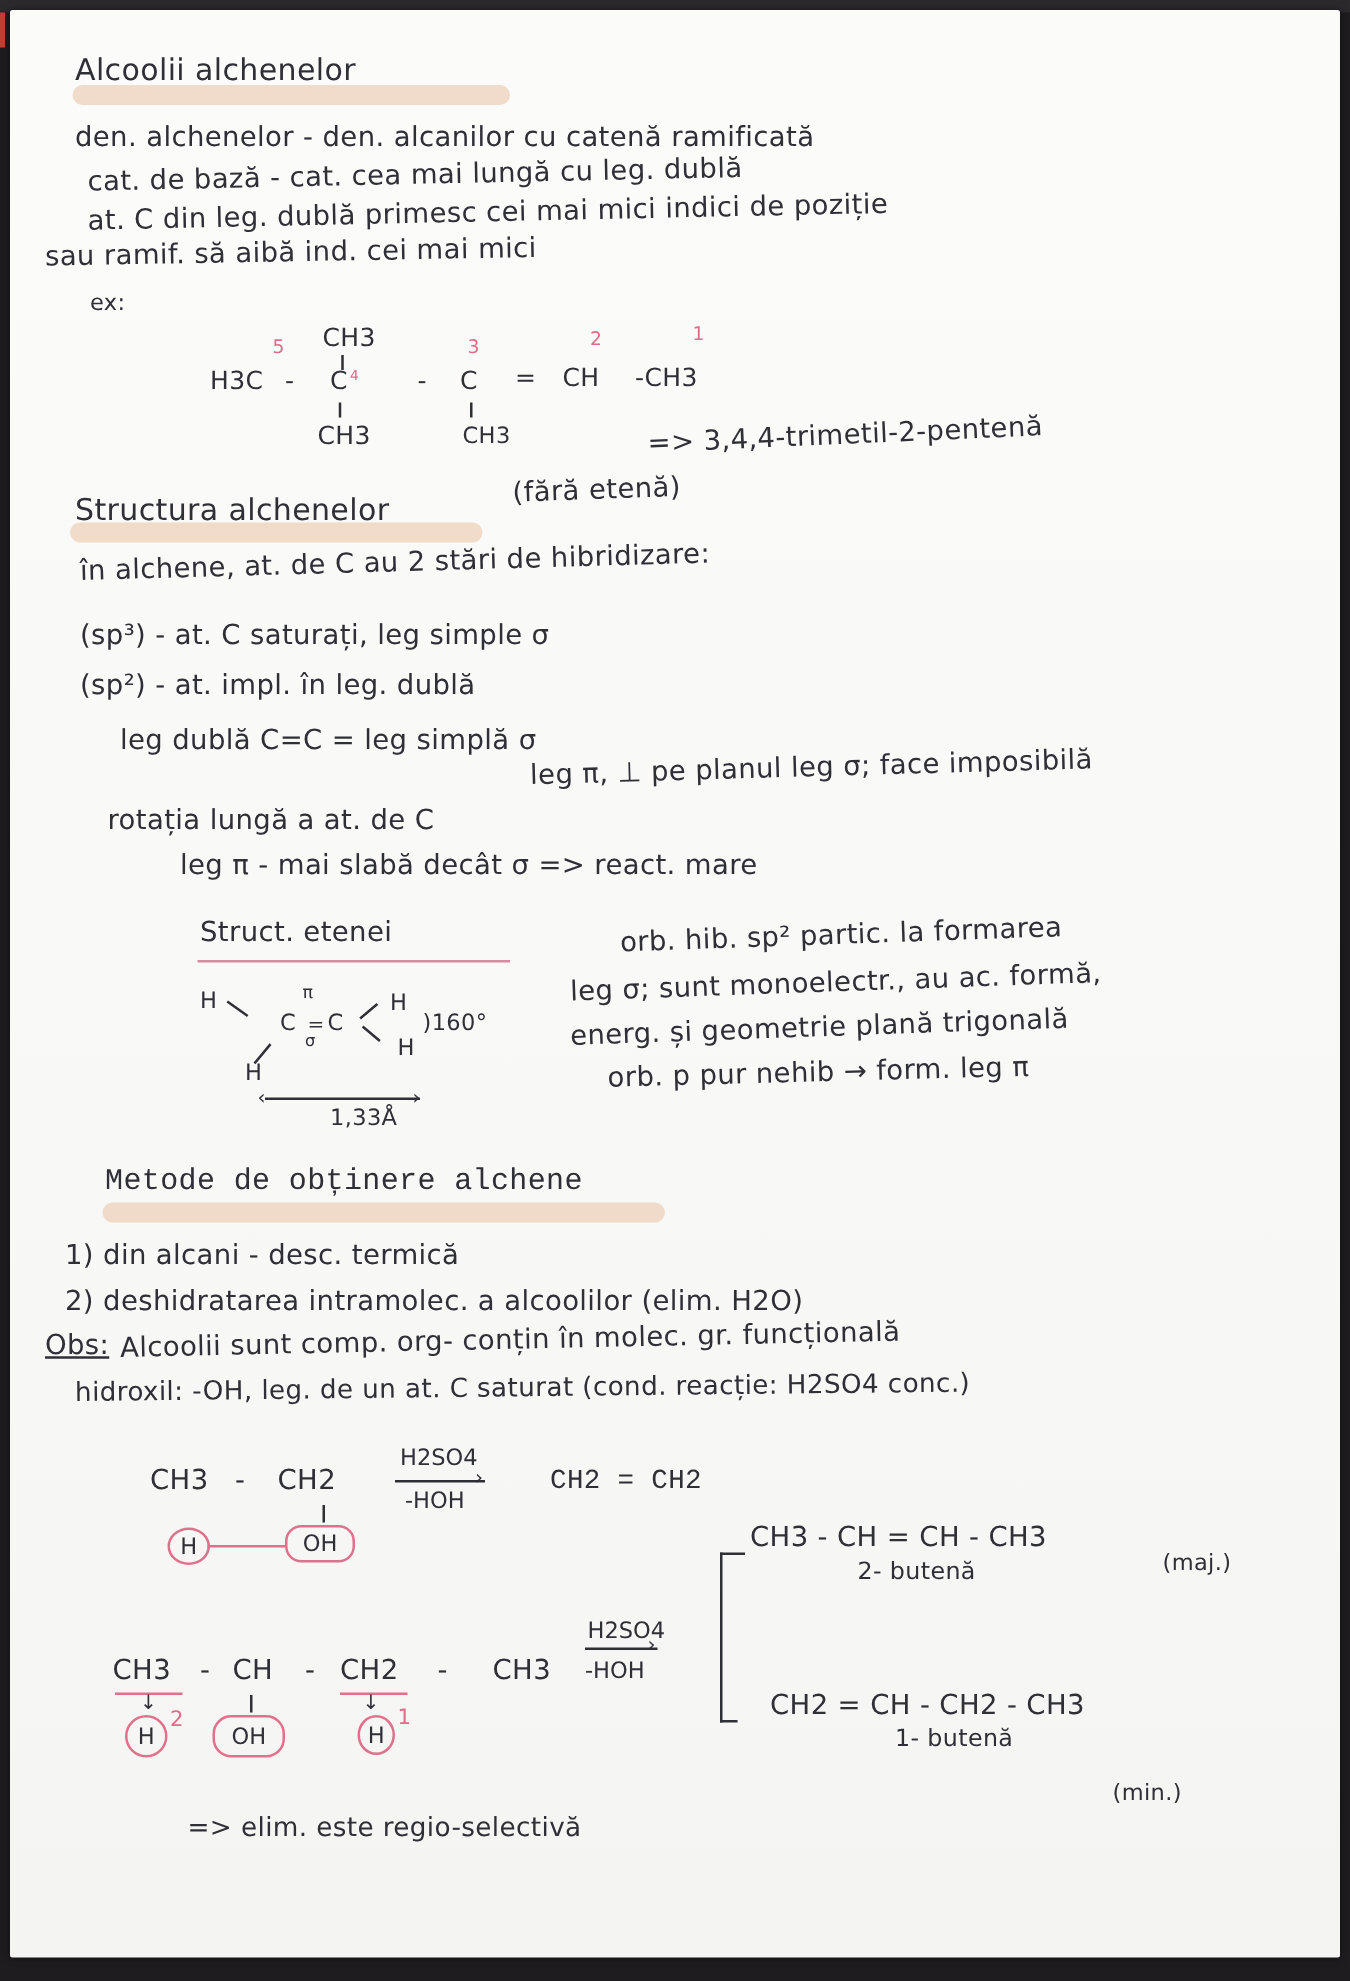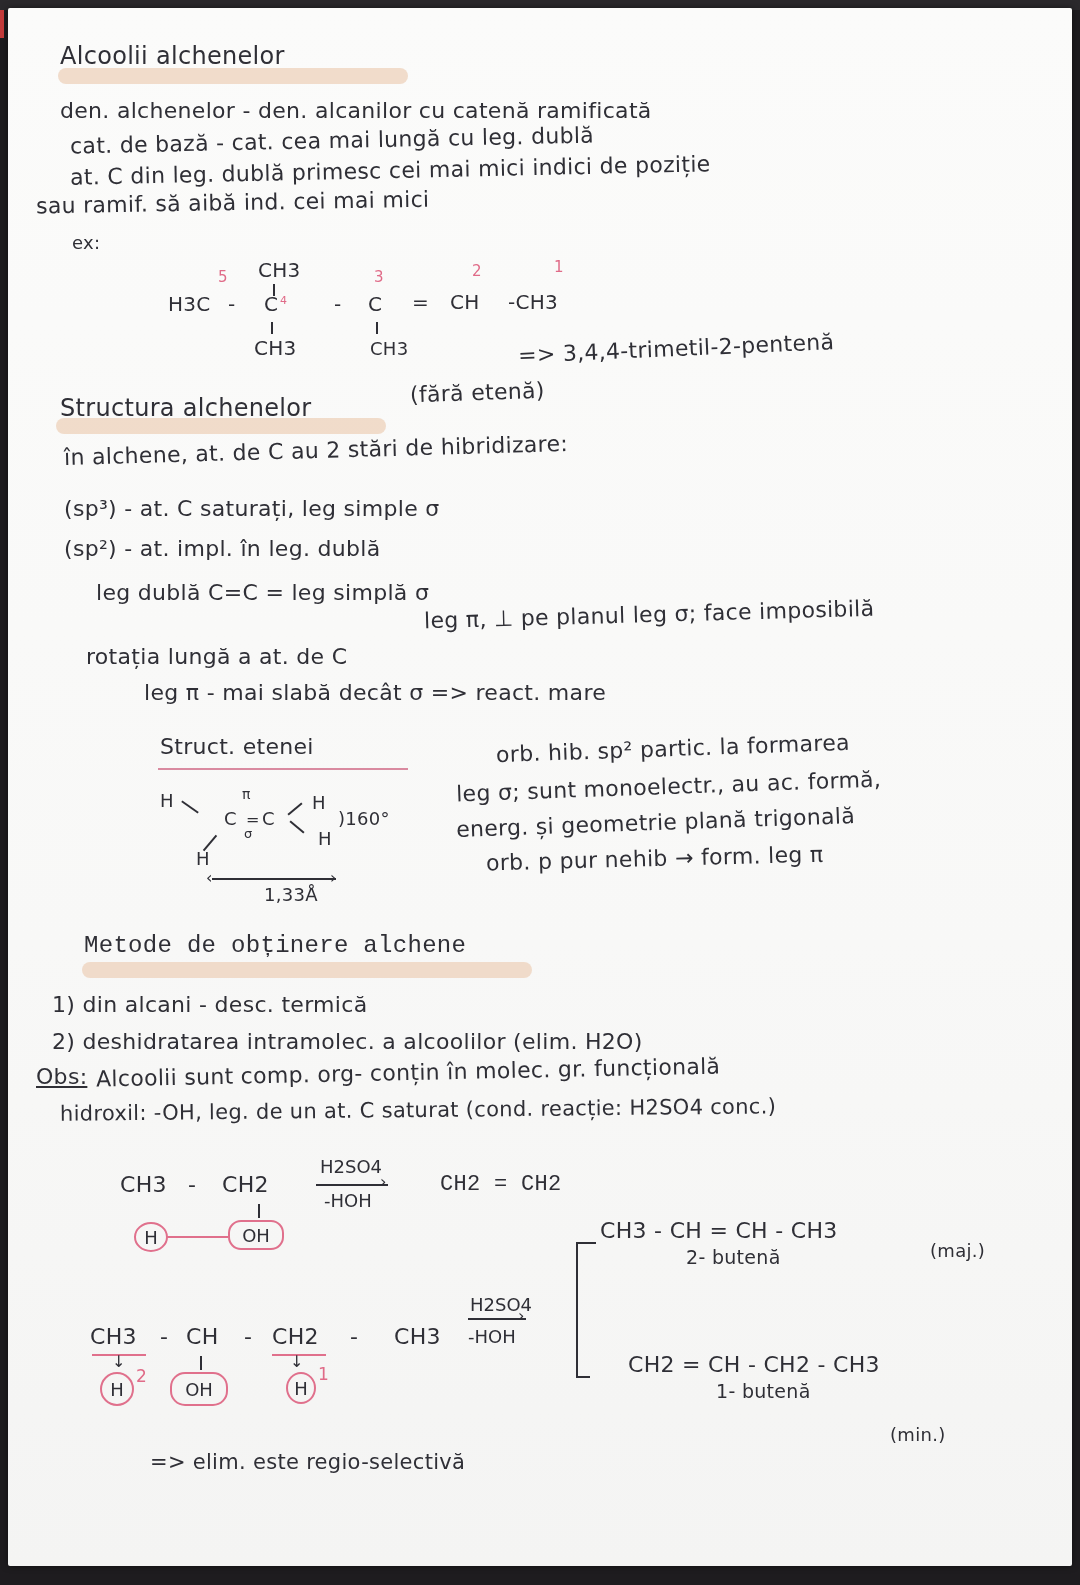--- a/index.html
+++ b/index.html
@@ -174,18 +174,18 @@
   <div class="arrowtxt" style="left:468px;top:1326px;">-HOH</div>
 
   <div class="bracket" style="left:576px;top:1242px;height:136px;"></div>
   <div class="bond" style="left:576px;top:1242px;width:20px;height:2px;"></div>
   <div class="bond" style="left:576px;top:1376px;width:14px;height:2px;"></div>
 
   <div class="t" style="left:600px;top:1218px;">CH3 - CH = CH - CH3</div>
   <div class="t" style="left:686px;top:1246px;font-size:19px;">2- butenă</div>
   <div class="t" style="left:930px;top:1240px;font-size:18px;">(maj.)</div>
 
-  <div class="t" style="left:616px;top:1352px;margin-left:12px;">CH2 = CH - CH2 - CH3</div>
+  <div class="t" style="left:616px;top:1352px;">CH2 = CH - CH2 - CH3</div>
   <div class="t" style="left:716px;top:1380px;font-size:19px;">1- butenă</div>
   <div class="t" style="left:890px;top:1380px;font-size:18px;margin-top:44px;">(min.)</div>
 </div>
 
 <div class="t" style="left:150px;top:1450px;font-size:21px;">=&gt; elim. este regio-selectivă</div>
 
 </body></html>

